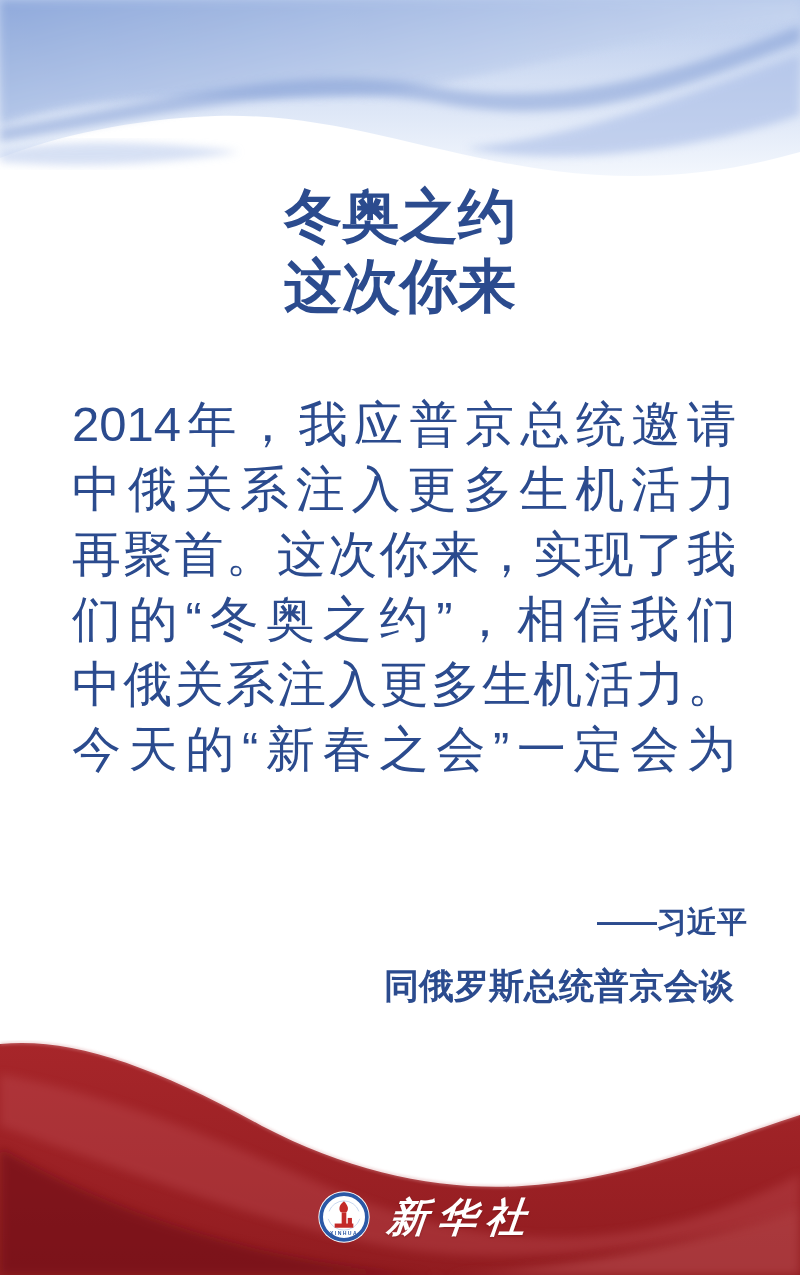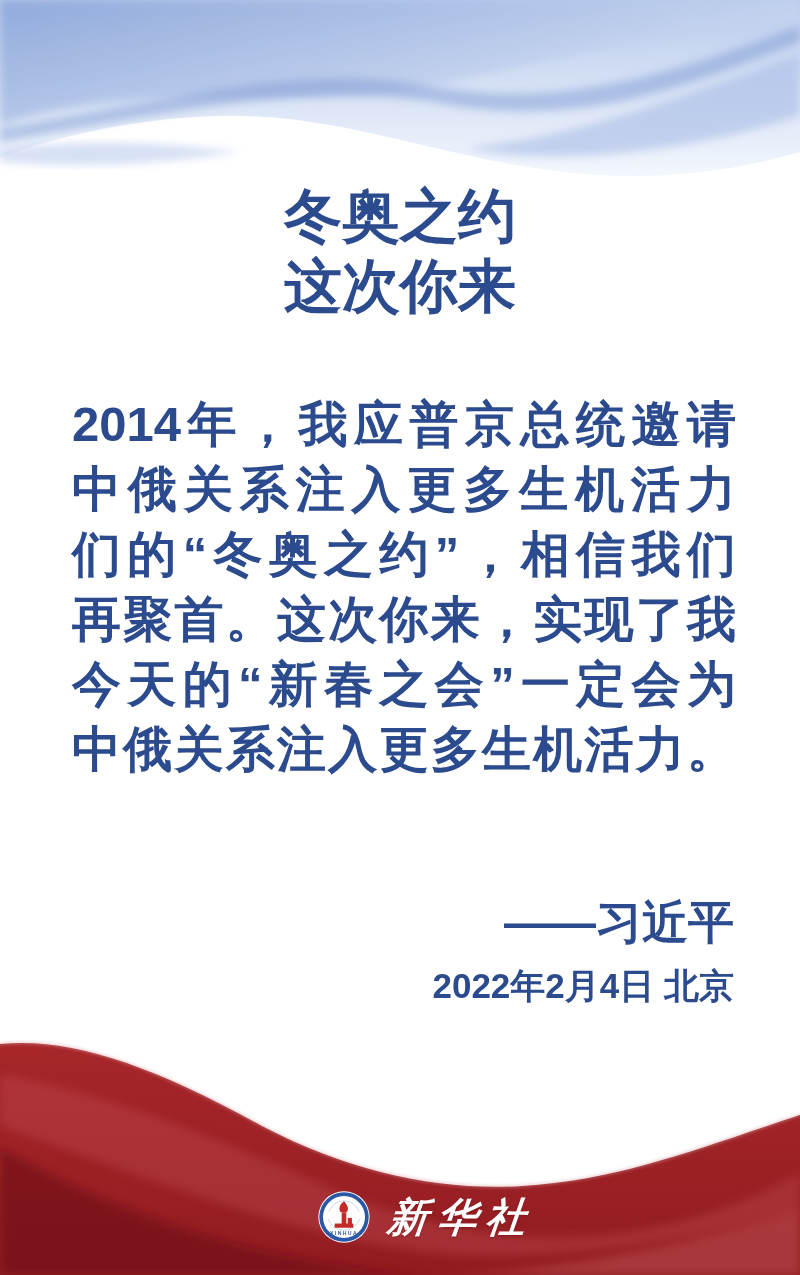--- a/index.html
+++ b/index.html
@@ -11,29 +11,29 @@
   .top-wave,.bottom-wave{position:absolute;left:0;width:800px;display:block;}
   .top-wave{top:0;height:200px;}
   .bottom-wave{bottom:0;height:235px;}
   .title{
     position:absolute;top:181px;left:0;width:100%;
     text-align:center;color:#2b4b8e;
     font-size:58px;font-weight:900;line-height:70px;
   }
   .quote{
     position:absolute;top:392px;left:72px;width:664px;
-    color:#2b4b8e;font-size:49px;font-weight:700;line-height:65px;
+    color:#2b4b8e;font-size:49px;font-weight:400;line-height:65px;
   }
   .quote-line{
     text-align:justify;text-align-last:justify;
     -moz-text-align-last:justify;text-justify:inter-character;
   }
   .attribution{
-    position:absolute;top:896px;right:66px;
-    color:#2b4b8e;font-size:46px;font-weight:700;line-height:52px;
+    position:absolute;top:896px;right:53px;
+    color:#2b4b8e;font-size:30px;font-weight:700;line-height:52px;
   }
   .source{
     position:absolute;top:967px;right:66px;text-align:right;
     color:#2b4b8e;font-size:35px;font-weight:700;line-height:37px;
   }
   .footer-brand{
     position:absolute;left:316px;top:1188px;height:58px;
     display:flex;align-items:center;gap:16px;z-index:3;
   }
   .agency-logo{width:56px;height:56px;display:block;}
@@ -71,30 +71,30 @@
   </svg>
 
   <h1 class="title" style="margin:0;">
     <div>冬奥之约</div>
     <div>这次你来</div>
   </h1>
 
   <div class="quote">
     <div class="quote-line">2014年，我应普京总统邀请</div>
     <div class="quote-line">中俄关系注入更多生机活力</div>
+    <div class="quote-line">再聚首。这次你来，实现了我</div>
     <div class="quote-line">们的“冬奥之约”，相信我们</div>
-    <div class="quote-line">再聚首。这次你来，实现了我</div>
+    <div class="quote-line">中俄关系注入更多生机活力。</div>
     <div class="quote-line">今天的“新春之会”一定会为</div>
-    <div class="quote-line">中俄关系注入更多生机活力。</div>
   </div>
 
   <div class="attribution">——习近平</div>
 
   <div class="source">
-    <div>2022年2月4日 北京</div>
+    <div>同俄罗斯总统普京会谈</div>
   </div>
 
   <svg class="bottom-wave" viewBox="0 0 800 235" preserveAspectRatio="none" aria-hidden="true">
     <defs>
       <linearGradient id="gRed" x1="0" y1="0" x2="0" y2="1">
         <stop offset="0" stop-color="#a7262a"></stop>
         <stop offset="1" stop-color="#911c20"></stop>
       </linearGradient>
       <filter id="soft2" x="-20%" y="-20%" width="140%" height="140%">
         <feGaussianBlur stdDeviation="5"></feGaussianBlur>

